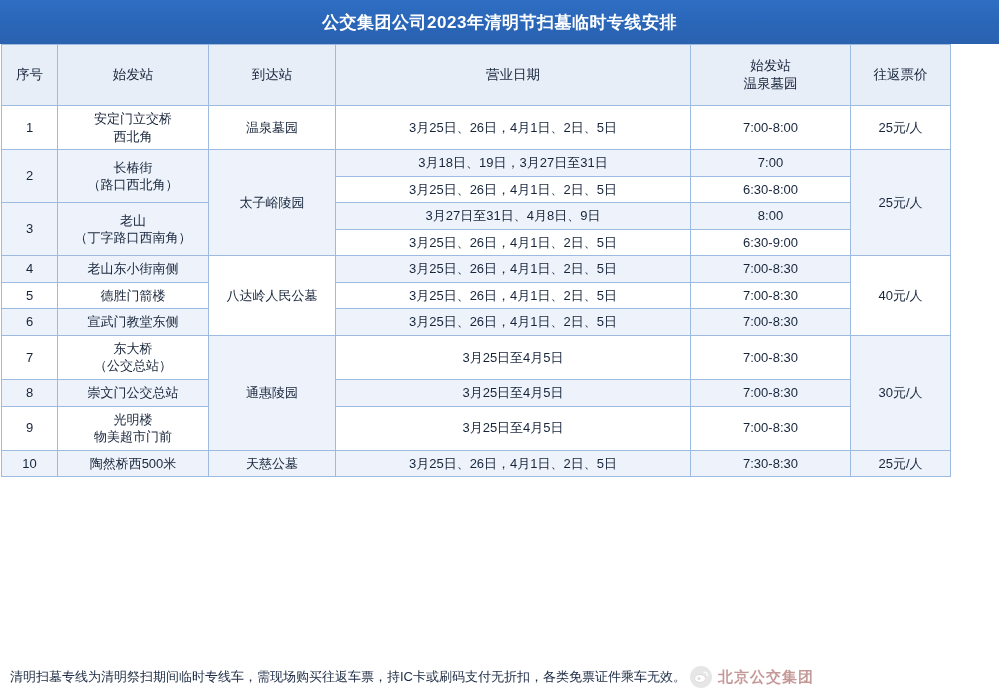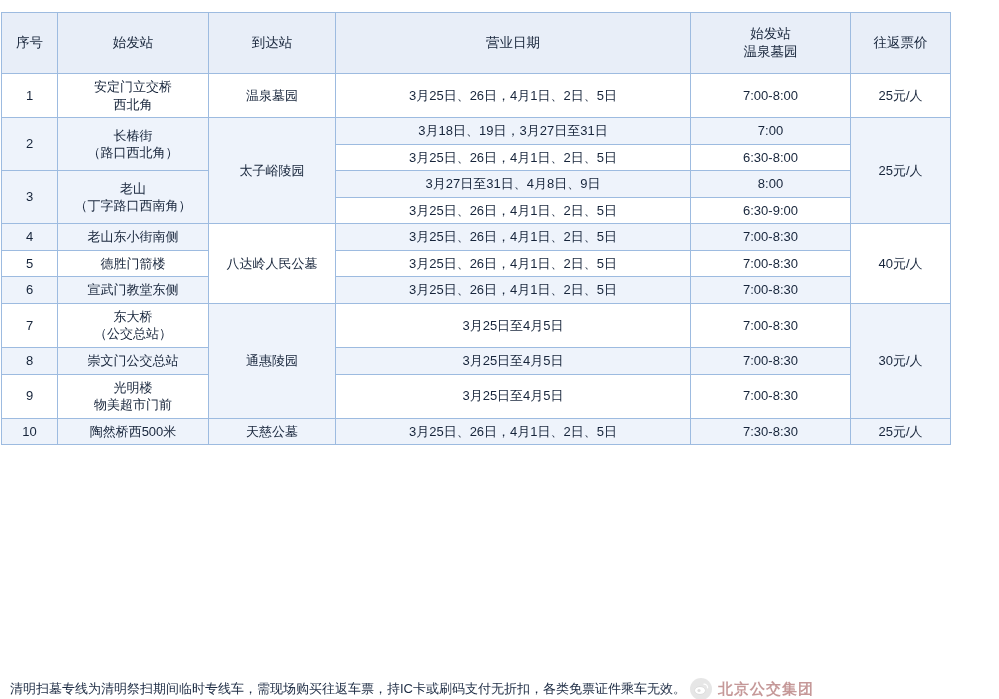--- a/index.html
+++ b/index.html
@@ -29,21 +29,21 @@
   }
   .title-bar .title-text {
     color: #ffffff;
     font-size: 17px;
     font-weight: bold;
     letter-spacing: 0.5px;
   }
   table.sched {
     border-collapse: collapse;
     width: 946px;
-    margin: 12px 1px;
+    margin: 0 1px;
     table-layout: fixed;
   }
   table.sched th, table.sched td {
     border: 1px solid #9dbbe0;
     text-align: center;
     vertical-align: middle;
     font-size: 13px;
     color: #16243a;
     padding: 4px 3px;
     line-height: 1.35;
@@ -104,20 +104,23 @@
     font-weight: bold;
     color: #7f1d1d;
     letter-spacing: 1px;
   }
 </style>
 </head>
 <body>
 
 <div class="page">
 
+  <div class="title-bar">
+    <div class="title-text">公交集团公司2023年清明节扫墓临时专线安排</div>
+  </div>
 
   <table class="sched">
     <colgroup>
       <col class="col-no">
       <col class="col-start">
       <col class="col-dest">
       <col class="col-date">
       <col class="col-time">
       <col class="col-fare">
     </colgroup>

